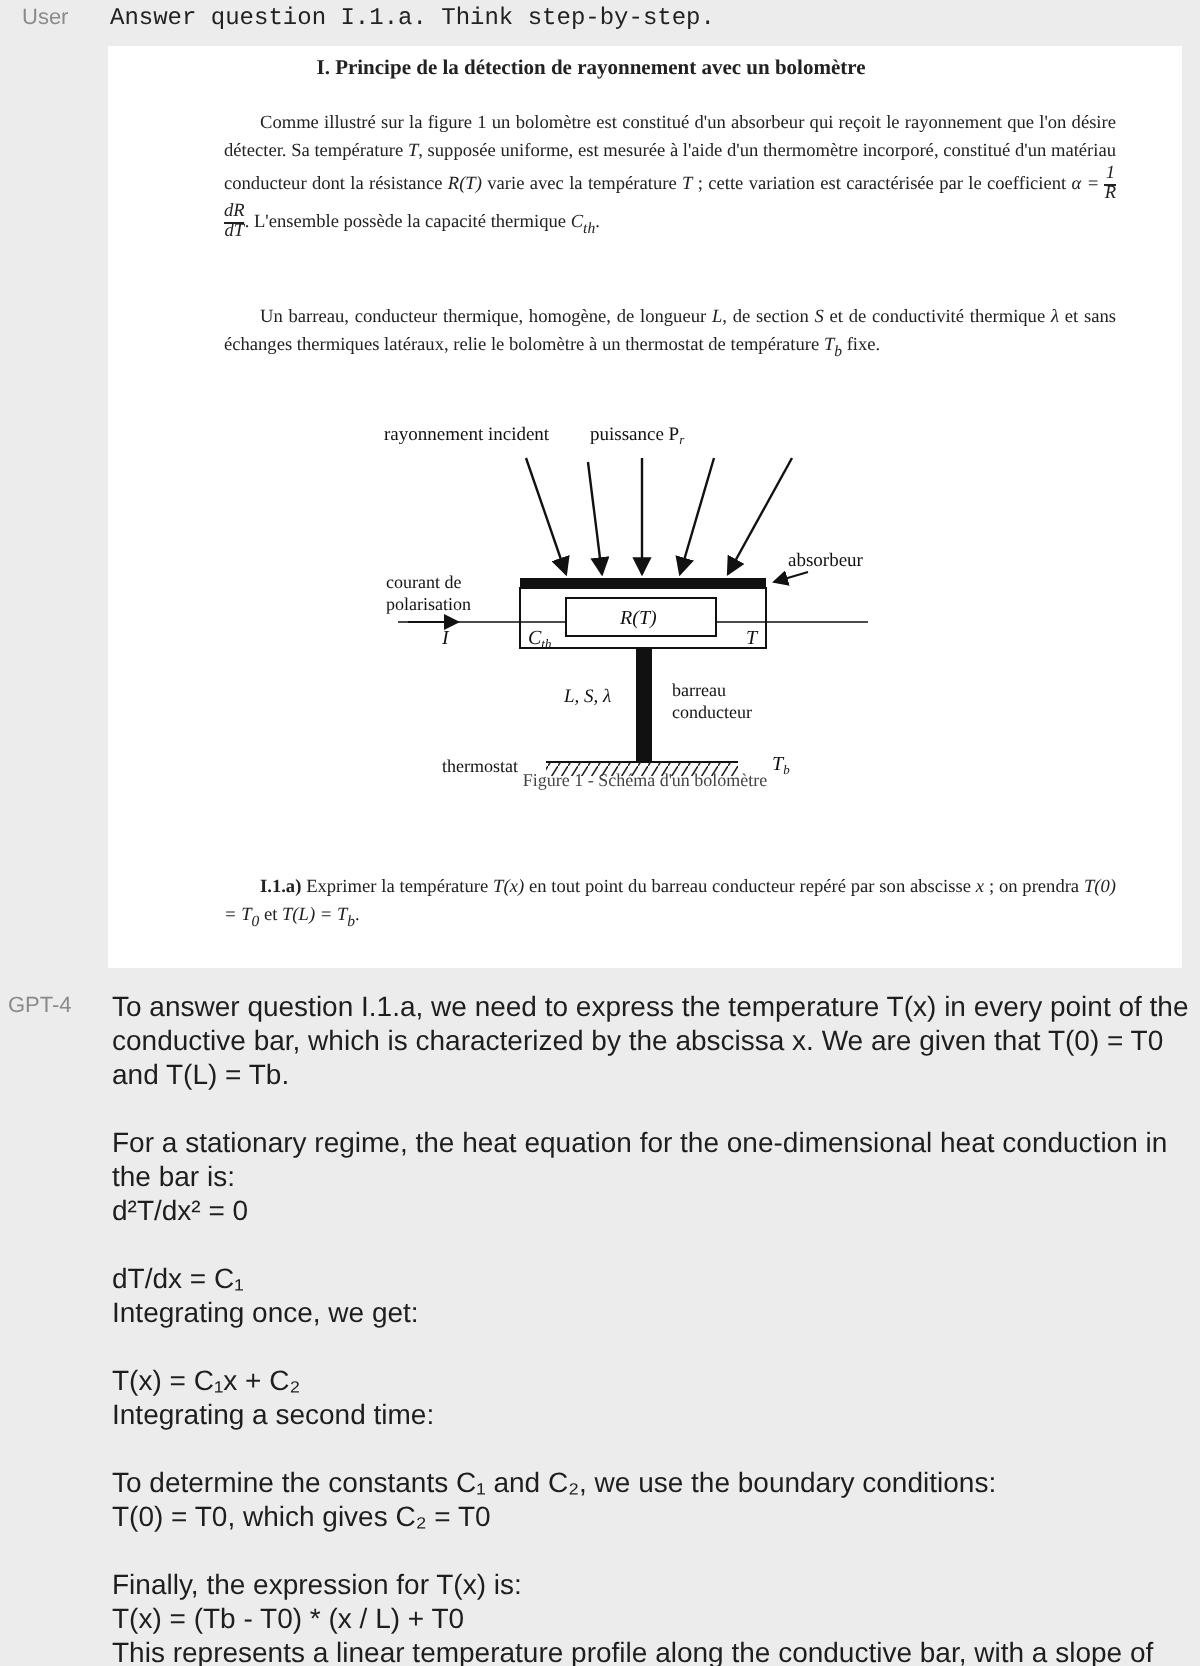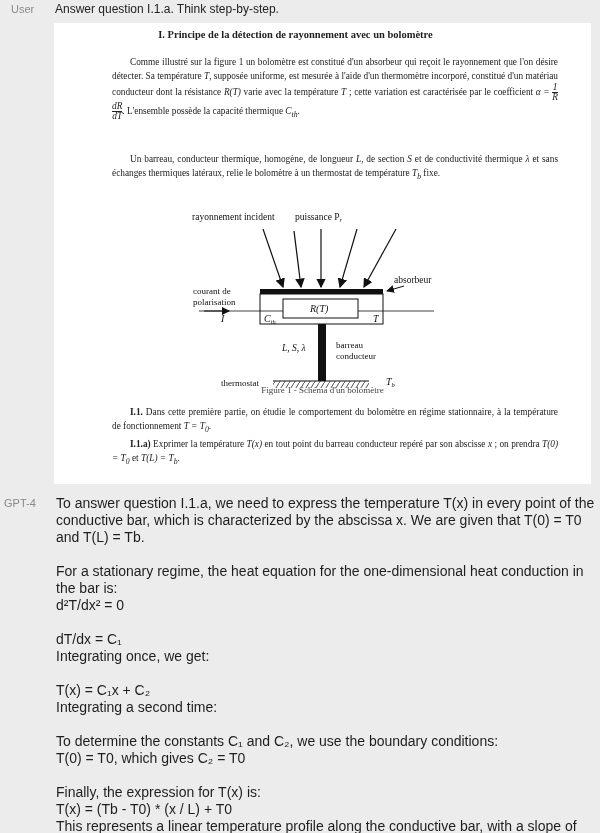--- a/index.html
+++ b/index.html
@@ -12,21 +12,21 @@
     }
     .speaker {
       position: absolute; left: 4px;
       font-size: 11px; color: #8a8a8a;
       font-family: "Liberation Sans", sans-serif;
     }
     .user-speaker { top: 3px; left: 11px; }
     .gpt-speaker { top: 497px; left: 4px; }
     .user-text {
       position: absolute; left: 55px; top: 2px;
-      font-size: 12px; font-family: Liberation Sans, sans-serif; color: #222;
+      font-size: 12px; font-family: Liberation Mono, monospace; color: #222;
     }
     .paper {
       position: absolute; left: 54px; top: 23px; width: 537px; height: 461px;
       background: #ffffff;
       font-family: "Liberation Serif", serif; color: #222;
       font-size: 9.3px; line-height: 13.5px;
     }
     .paper .title {
       position: absolute; top: 5px; left: 0; width: 483px; text-align: center;
       font-weight: bold; font-size: 10.5px;
@@ -120,23 +120,20 @@
     <text x="162" y="176" font-size="9" font-family="Liberation Serif, serif" fill="#111">conducteur</text>
 
     <line x1="99" y1="198" x2="195" y2="198" stroke="#111" stroke-width="1"></line>
     <rect x="99" y="198" width="96" height="7" fill="url(#hatch)"></rect>
     <text x="47" y="203" font-size="9" font-family="Liberation Serif, serif" fill="#111">thermostat</text>
     <text x="212" y="202" font-size="10" font-style="italic" font-family="Liberation Serif, serif" fill="#111"><tspan>T</tspan><tspan font-size="6.5" dy="2">b</tspan></text>
   </svg>
 
   <div class="caption">Figure 1 - Schéma d'un bolomètre</div>
 
-  <div class="para p3">
-    <span class="indent"></span><b>I.1.</b><span> Dans cette première partie, on étudie le comportement du bolomètre en régime stationnaire, à la température de fonctionnement </span><i>T = T</i><sub><i>0</i></sub><span>.</span>
-  </div>
 
   <div class="para p4">
     <span class="indent"></span><b>I.1.a)</b><span> Exprimer la température </span><i>T(x)</i><span> en tout point du barreau conducteur repéré par son abscisse </span><i>x</i><span> ; on prendra </span><i>T(0) = T</i><sub><i>0</i></sub><span> et </span><i>T(L) = T</i><sub><i>b</i></sub><span>.</span>
   </div>
 </div>
 
 <div class="speaker gpt-speaker">GPT-4</div>
 <div class="answer" id="answer">
     <p>To answer question I.1.a, we need to express the temperature T(x) in every point of the conductive bar, which is characterized by the abscissa x. We are given that T(0) = T0 and T(L) = Tb.</p>
     <p class="gap"></p>

